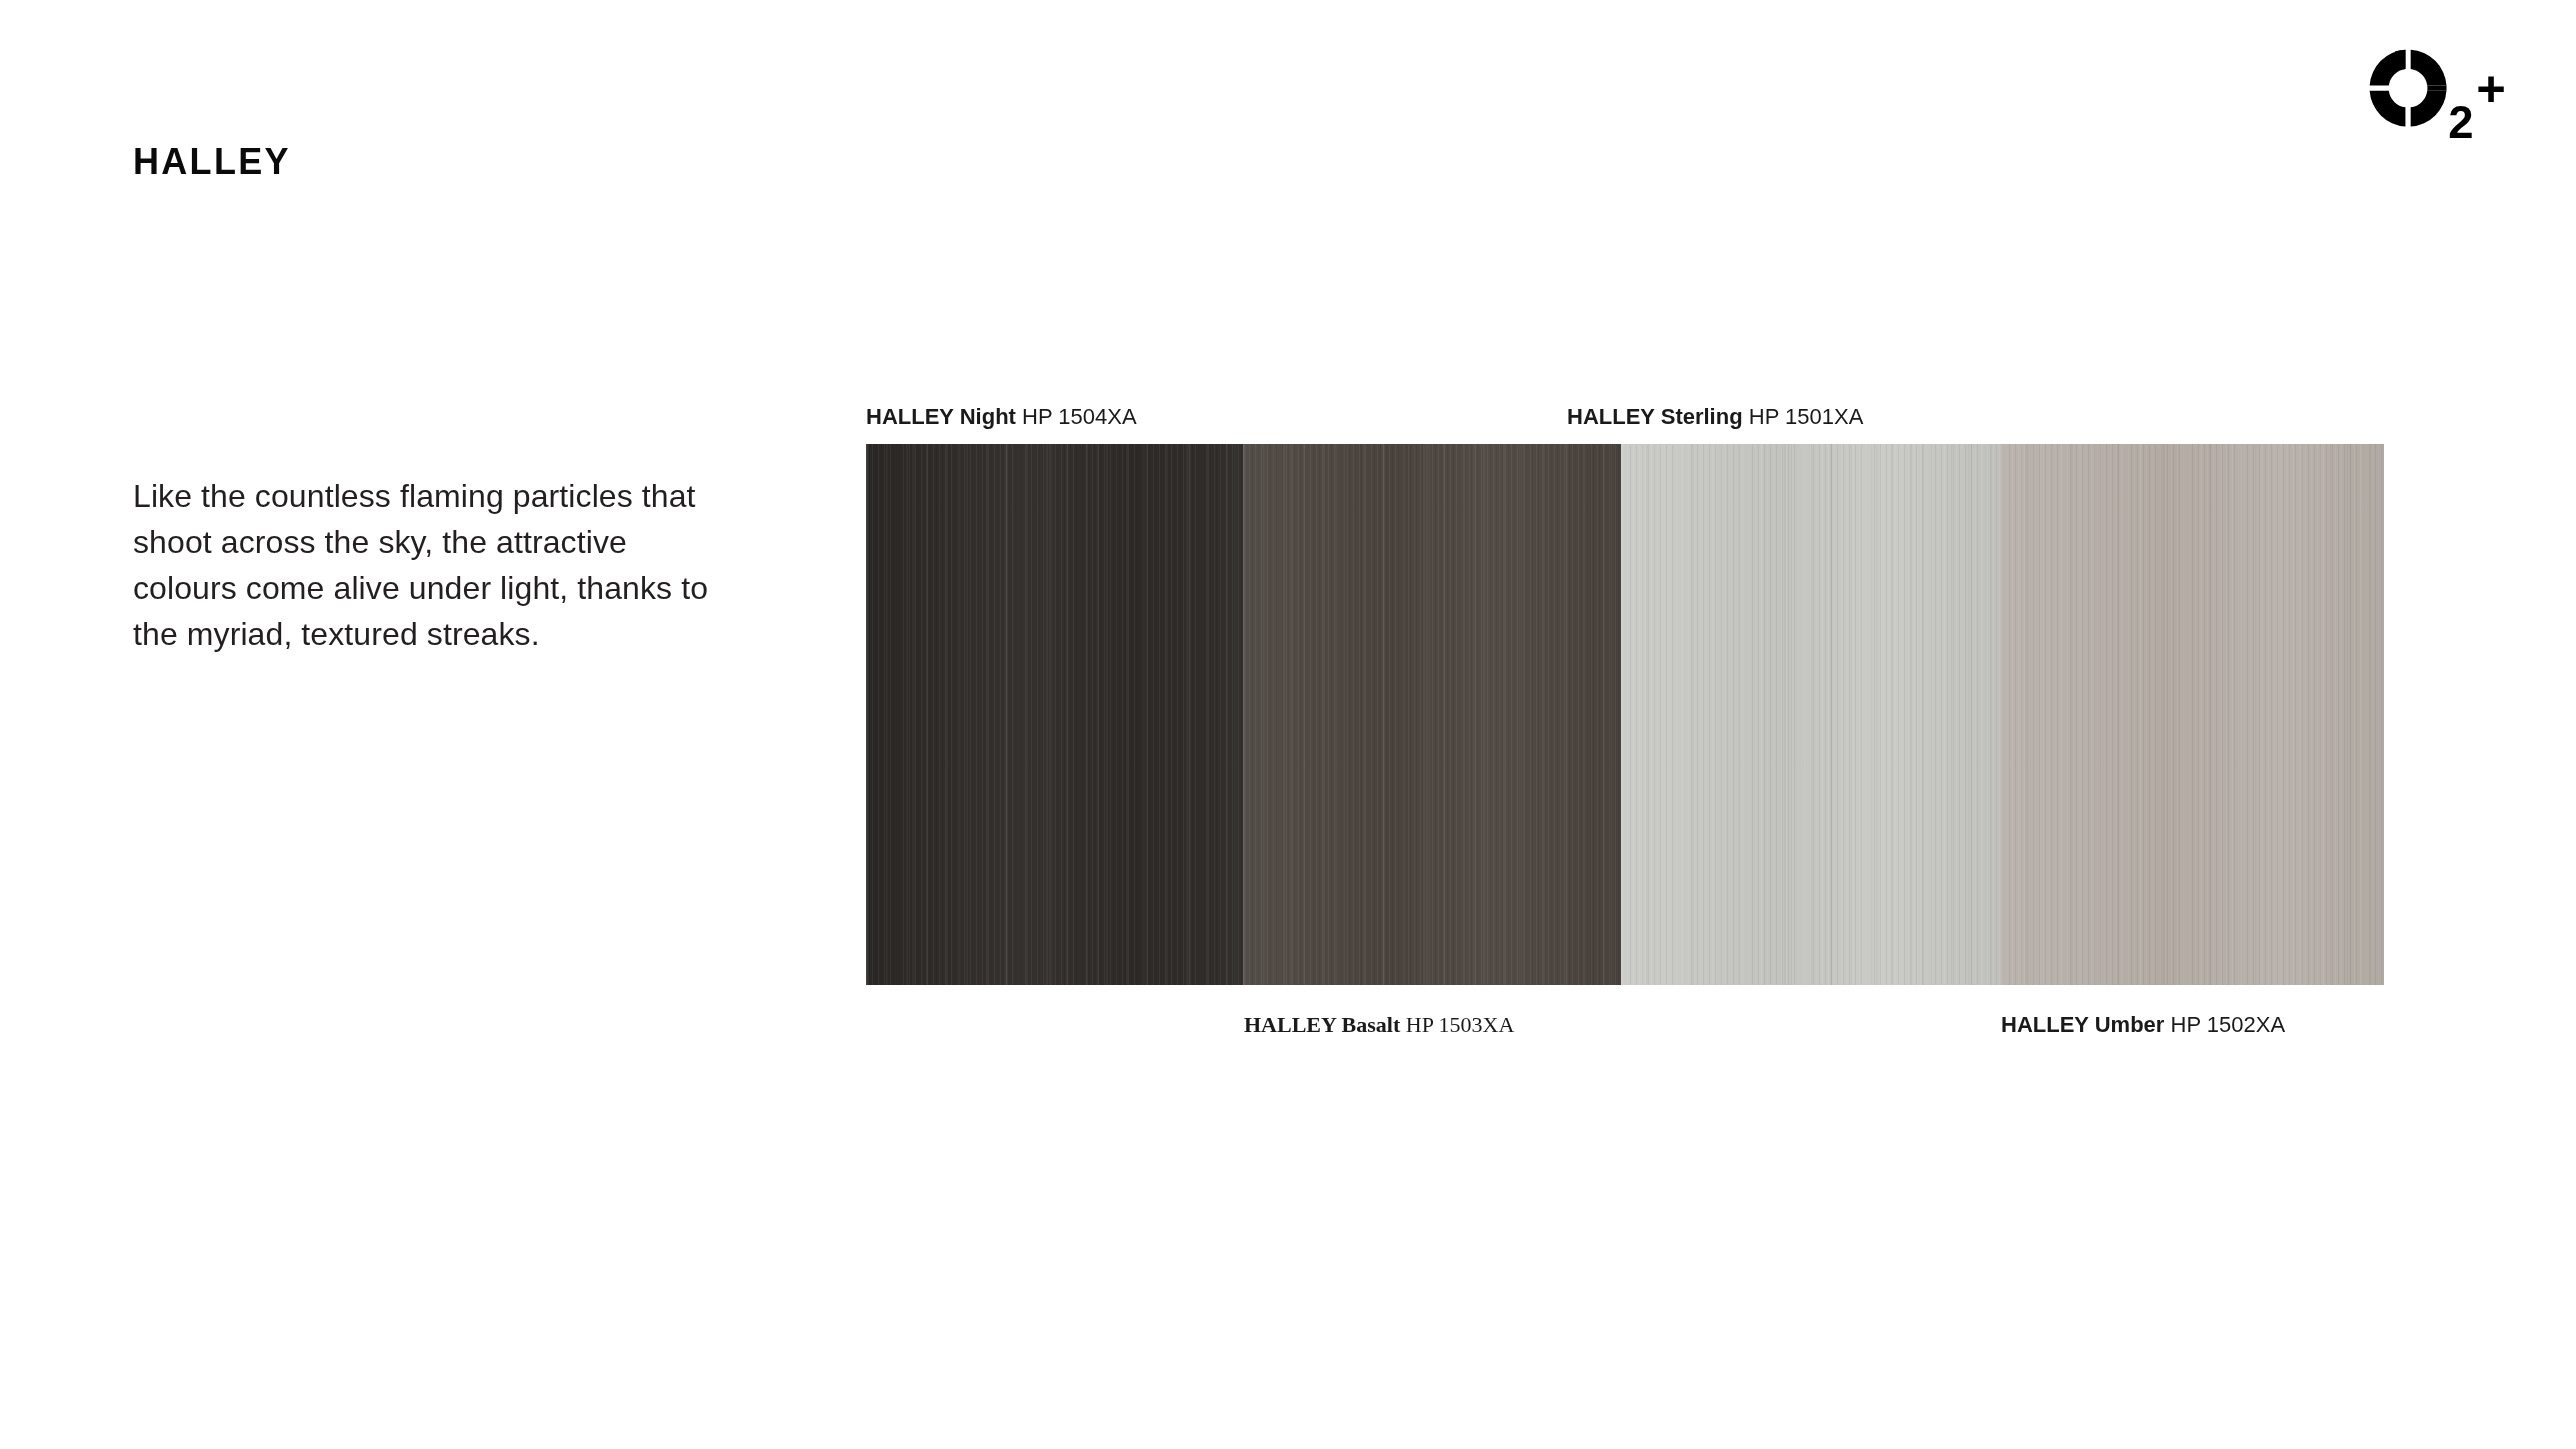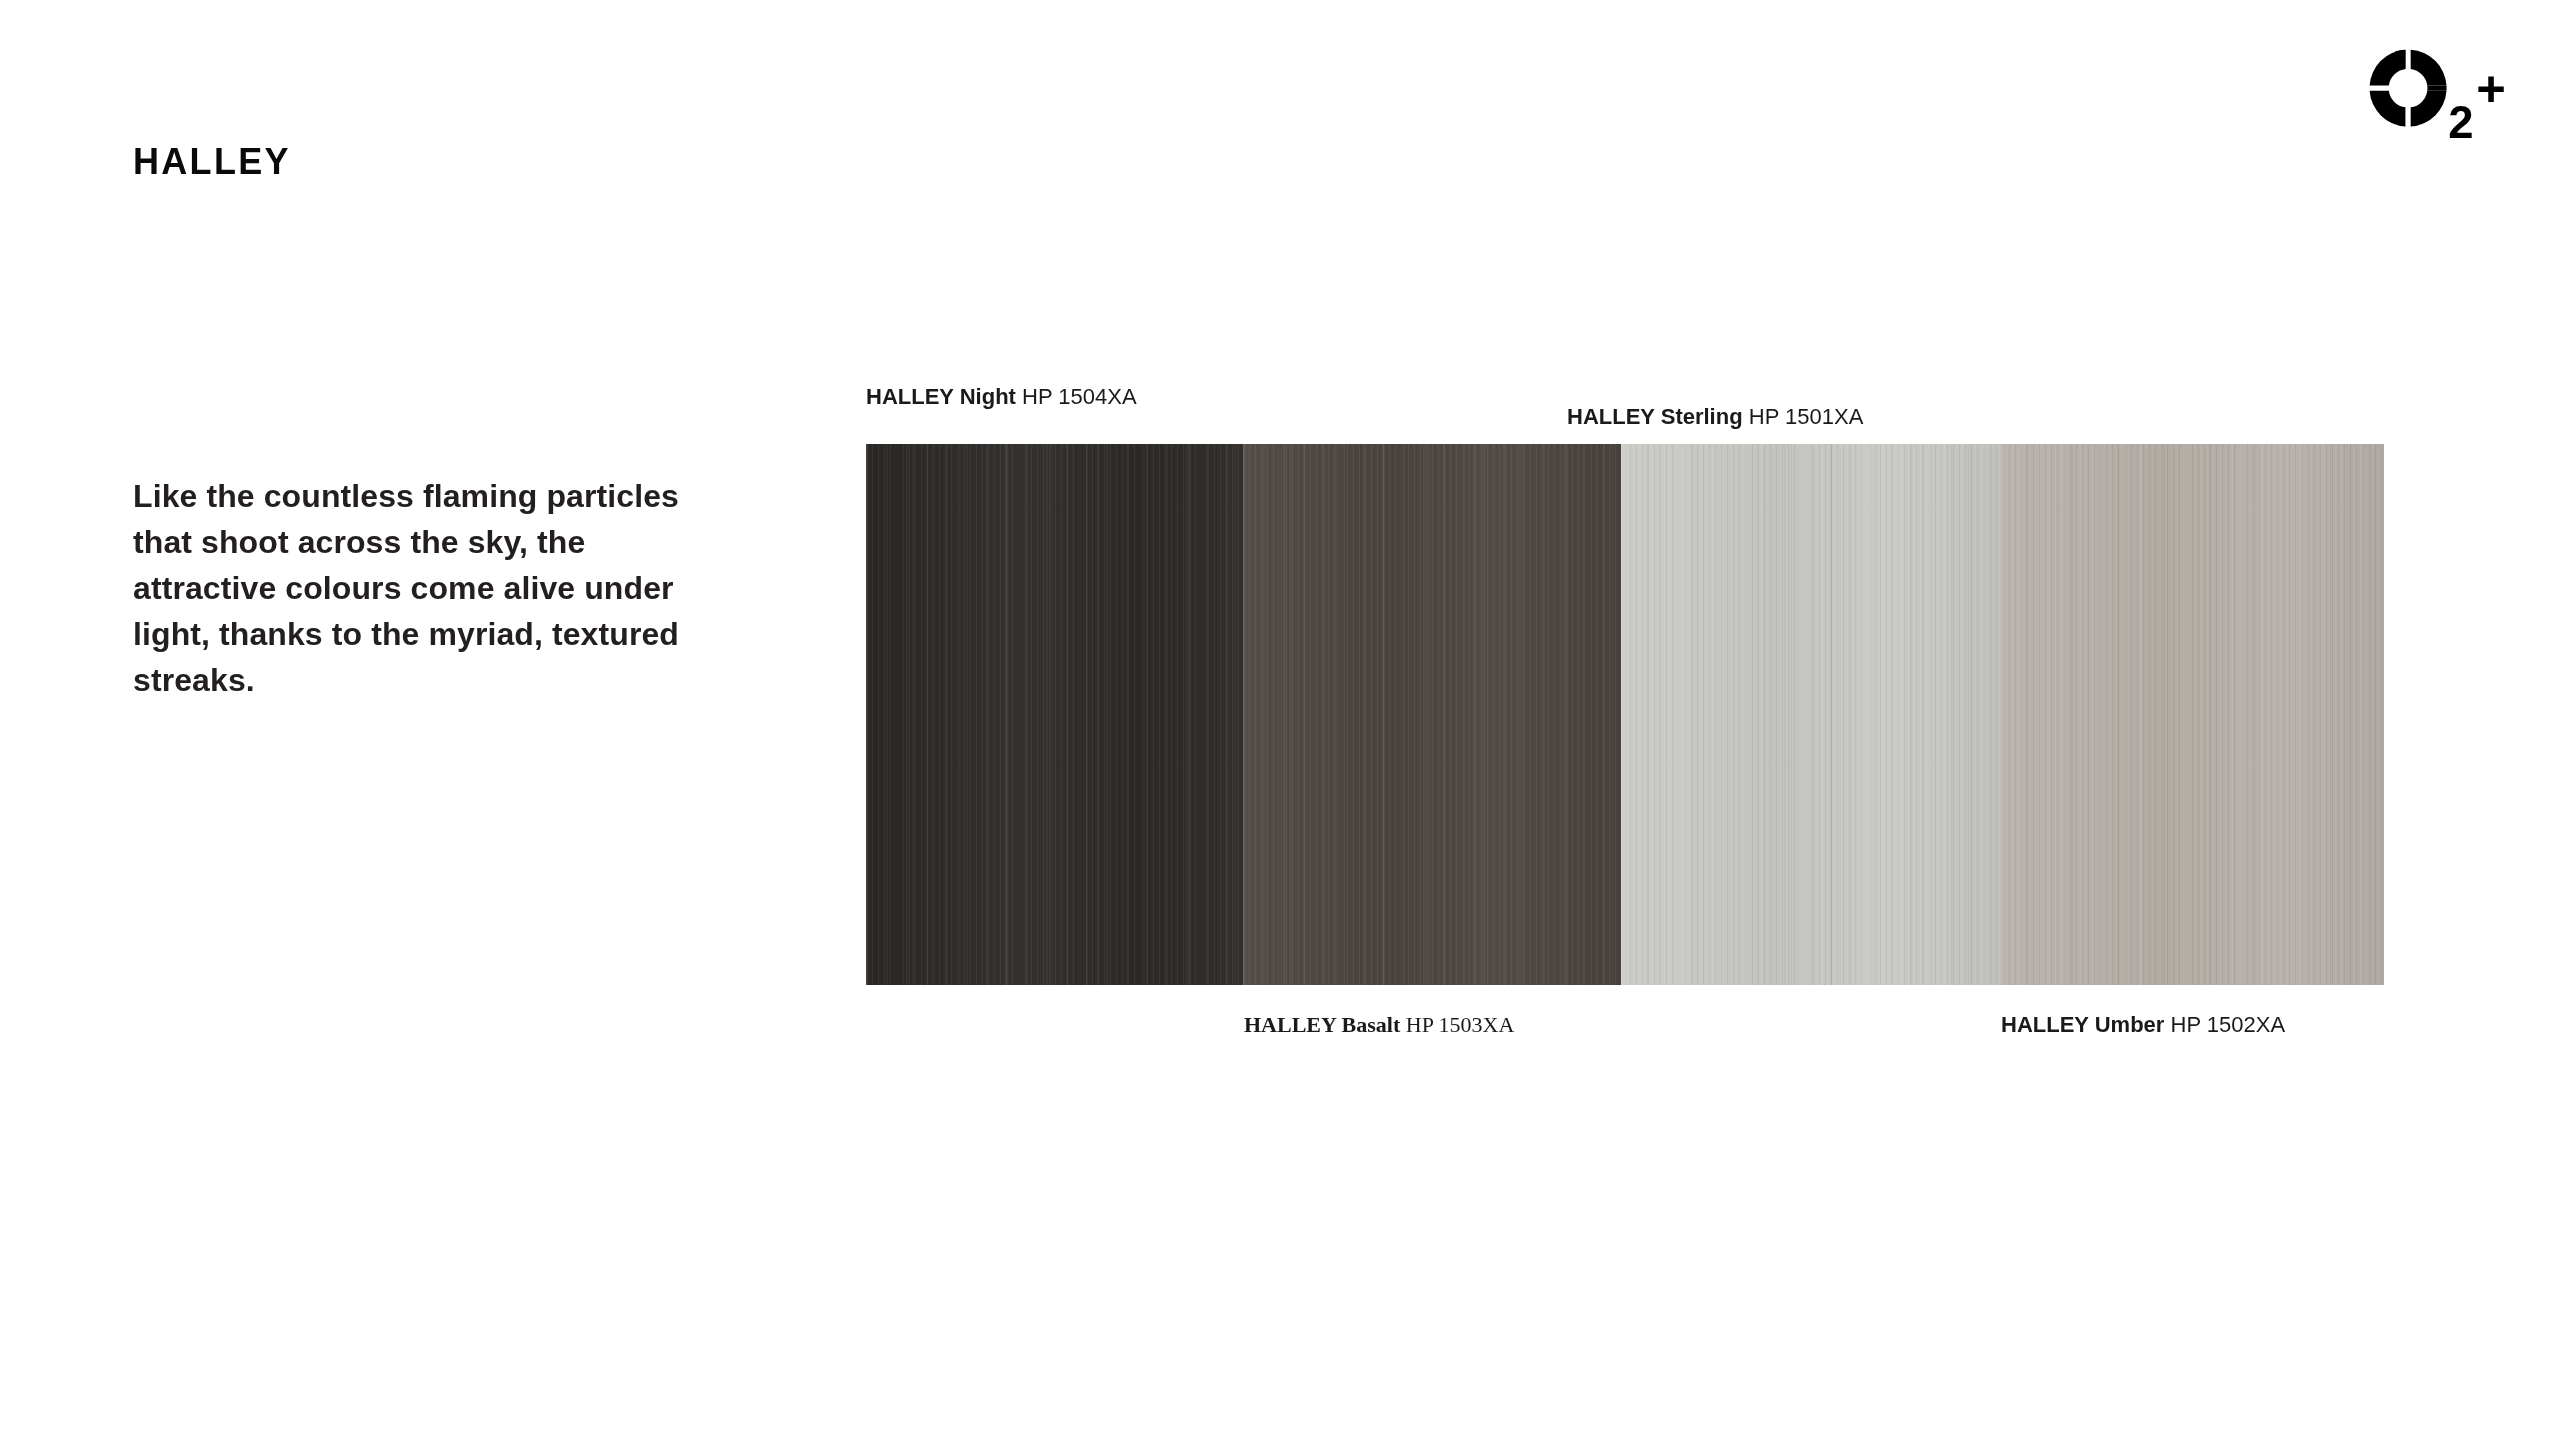--- a/index.html
+++ b/index.html
@@ -40,21 +40,21 @@
     white-space: nowrap;
   }
 
   
   .description {
     position: absolute;
     left: 133px;
     top: 441px;
     width: 578px;
     font-size: 32px;
-    font-weight: 700;
+    font-weight: 400;
     line-height: 1.44;
     color: #231f20;
     letter-spacing: 0.1px;
   }
 
   
   .swatch-board {
     position: absolute;
     left: 866px;
     top: 444px;
@@ -142,21 +142,21 @@
   .swatch-caption {
     position: absolute;
     font-size: 22px;
     color: #1a1a1a;
     white-space: nowrap;
     line-height: 1;
   }
   .swatch-caption .name { font-weight: bold; }
   .swatch-caption .code { font-weight: normal; }
 
-  .caption-night   { left: 866px;  top: 386px; }
+  .caption-night   { left: 866px;  top: 406px; }
   .caption-sterling{ left: 1567px; top: 406px; }
   .caption-basalt  { left: 1244px; top: 1014px; font-family: Liberation Serif, serif; }
   .caption-umber   { left: 2001px; top: 1014px; }
 </style>
 </head>
 <body style="background: rgb(255, 255, 255);">
 
 <div class="brand-logo">
   <svg width="166" height="105" viewBox="0 0 190 120" aria-hidden="true">
 

